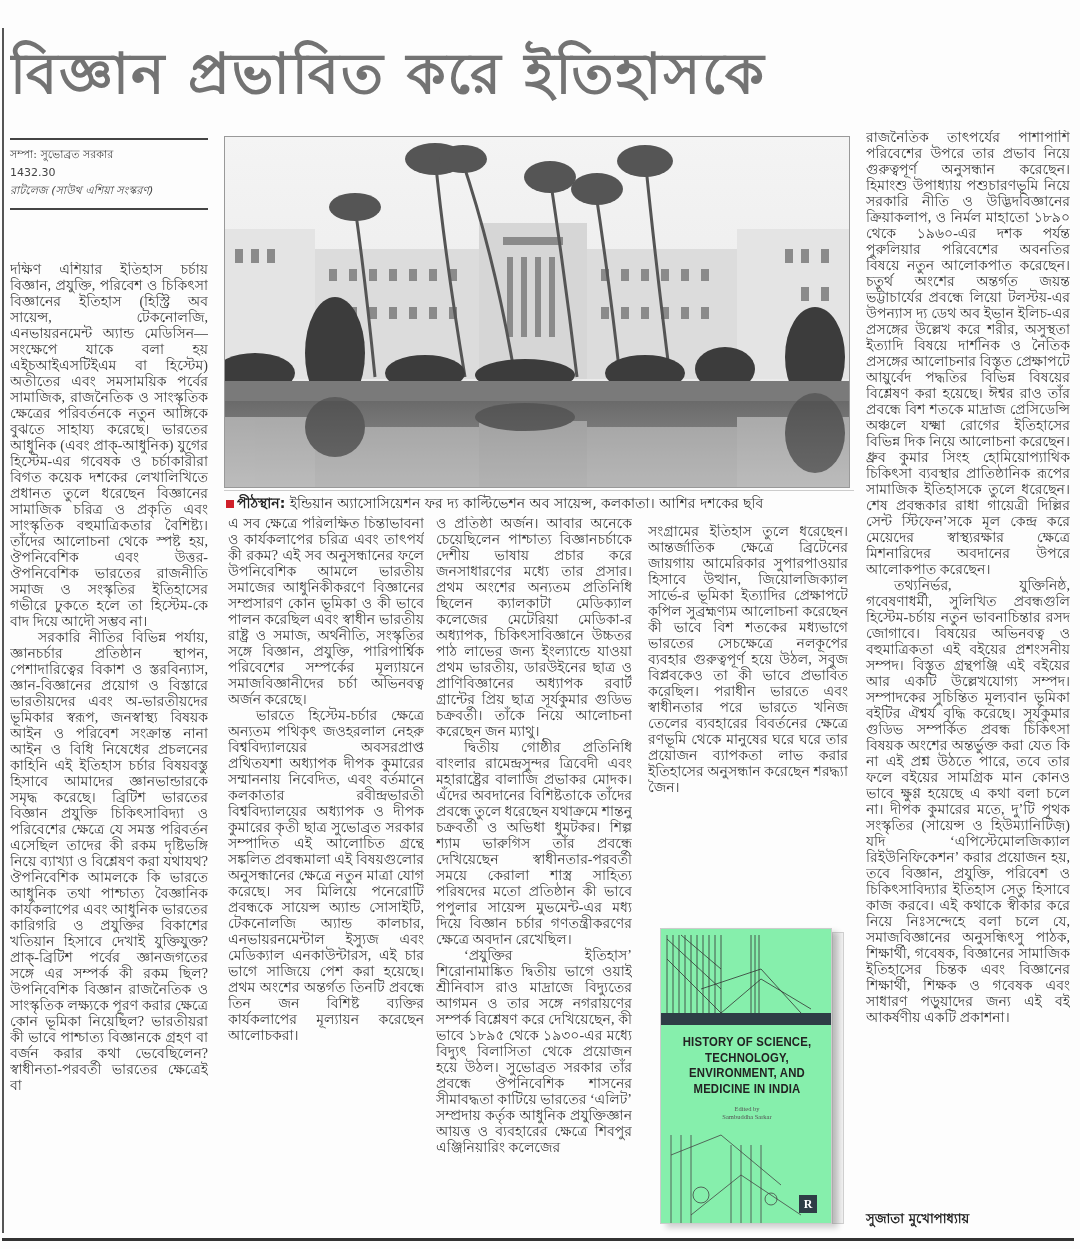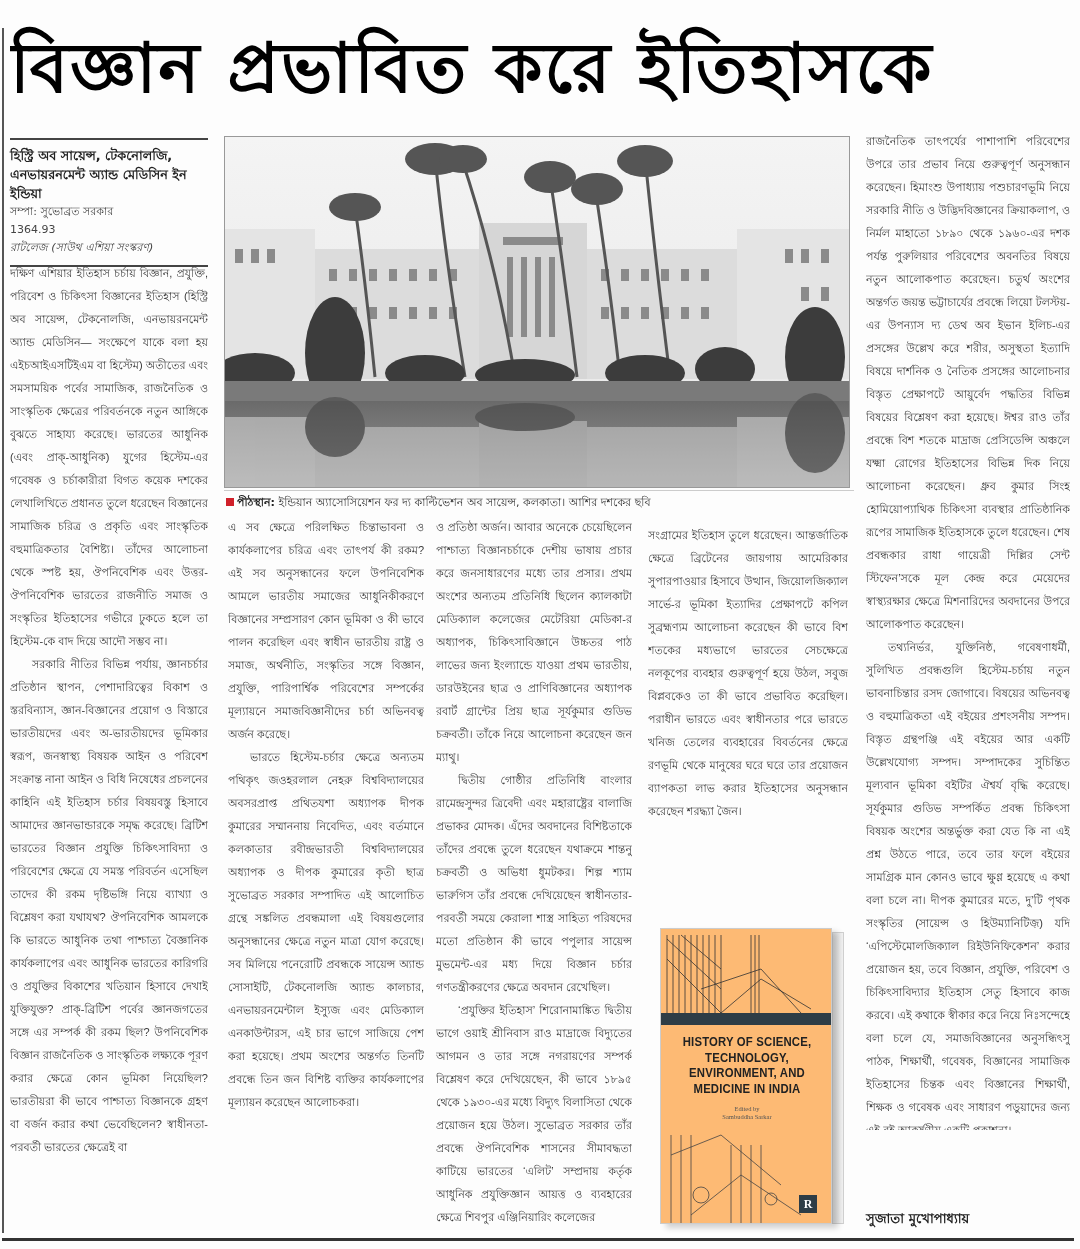--- a/index.html
+++ b/index.html
@@ -5,75 +5,74 @@
   * { box-sizing: border-box; margin: 0; padding: 0; }
   html, body { width: 1080px; height: 1249px; background: #ffffff; overflow: hidden; }
   body { position: relative; font-family: "DejaVu Serif", serif; color: #2a2a2a; }
 
   .page { position: absolute; left: 0; top: 0; width: 1080px; height: 1249px; background: #fdfdfd; }
 
   .left-rule { position: absolute; left: 2px; top: 28px; width: 2px; height: 1205px; background: #555; }
   .bottom-rule { position: absolute; left: 2px; right: 6px; top: 1238px; height: 3px; background: #333; }
 
   .headline {
-    position: absolute; left: 10px; top: 14px; width: 1060px; height: 108px;
-    font-family: "DejaVu Sans", sans-serif; font-size: 69px; line-height: 108px;
-    color: #000000; letter-spacing: 2px; white-space: nowrap; overflow: hidden;
+    position: absolute; left: 10px; top: 20px; width: 1060px; height: 108px;
+    font-family: "DejaVu Sans", sans-serif; font-size: 56px; line-height: 108px;
+    color: #737373; letter-spacing: 2px; white-space: nowrap; overflow: hidden;
   }
 
-  .col { position: absolute; font-family: Liberation Sans, sans-serif; font-size: 11px; line-height: 23px; color: #3a3a3a; text-align: justify; }
+  .col { position: absolute; font-family: Liberation Serif, serif; font-size: 14px; line-height: 16px; color: #3a3a3a; text-align: justify; }
   .col p { margin: 0 0 0 0; text-indent: 0; }
   .col p.indent { text-indent: 2em; }
 
   .col-1 { left: 10px; top: 262px; width: 198px; height: 970px; overflow: hidden; }
   .col-2 { left: 228px; top: 516px; width: 196px; height: 715px; overflow: hidden; }
   .col-3 { left: 436px; top: 516px; width: 196px; height: 715px; overflow: hidden; }
   .col-4 { left: 648px; top: 516px; width: 200px; height: 330px; overflow: hidden; margin-top: 8px; }
   .col-4b { left: 648px; top: 836px; width: 200px; height: 82px; overflow: hidden; }
   .col-5 { left: 866px; top: 130px; width: 204px; height: 1000px; overflow: hidden; }
 
   .book-info { position: absolute; left: 10px; top: 138px; width: 198px; font-family: "DejaVu Sans", sans-serif; }
   .book-info .rule { height: 2px; background: #444; margin-bottom: 6px; }
   .book-info .title { font-size: 12.8px; line-height: 19px; font-weight: bold; color: #222; }
   .book-info .editor, .book-info .price, .book-info .publisher { font-size: 11px; line-height: 18px; color: #444; }
   .book-info .publisher { font-style: italic; }
   .book-info .rule-bottom { height: 2px; background: #444; margin-top: 8px; }
 
   .photo { position: absolute; left: 224px; top: 136px; width: 626px; height: 352px; overflow: hidden; border: 1px solid #999; background: #eee; }
   .photo svg { display: block; }
 
-  .caption { position: absolute; left: 226px; top: 495px; width: 630px; font-family: "DejaVu Sans", sans-serif; font-size: 11px; line-height: 16px; color: #333; white-space: nowrap; }
+  .caption { position: absolute; left: 226px; top: 495px; width: 630px; font-family: "DejaVu Sans", sans-serif; font-size: 14px; line-height: 16px; color: #333; white-space: nowrap; }
   .caption .marker { display: inline-block; width: 8px; height: 8px; background: #d0202a; margin-right: 3px; vertical-align: 0; }
   .caption .label { font-weight: bold; color: #222; }
   .caption-rule { position: absolute; left: 224px; top: 490px; width: 630px; height: 1px; background: #ccc; }
 
   .book-cover { position: absolute; left: 660px; top: 928px; width: 186px; height: 298px; }
-  .book-cover .front { position: absolute; left: 0; top: 0; width: 172px; height: 296px; background: #fdba74; border: 1px solid #ccc; box-shadow: 6px 4px 6px rgba(0,0,0,0.18); overflow: hidden; }
+  .book-cover .front { position: absolute; left: 0; top: 0; width: 172px; height: 296px; background: #86efac; border: 1px solid #ccc; box-shadow: 6px 4px 6px rgba(0,0,0,0.18); overflow: hidden; }
   .book-cover .spine { position: absolute; left: 172px; top: 4px; width: 12px; height: 292px; background: linear-gradient(90deg, #e2e2e2, #f2f2f2); border: 1px solid #d0d0d0; }
   .book-cover .band { position: absolute; left: 0; top: 84px; width: 172px; height: 12px; background: #2e3d46; }
   .book-cover .cover-title { position: absolute; left: 8px; top: 106px; width: 156px; text-align: center; font-family: "Liberation Sans", sans-serif; font-weight: bold; font-size: 12.6px; line-height: 15.5px; color: #222; letter-spacing: 0.2px; transform: scaleX(0.9); transform-origin: center; }
   .book-cover .edited { position: absolute; left: 0; top: 176px; width: 172px; text-align: center; font-family: "Liberation Serif", serif; font-size: 6.5px; line-height: 8px; color: #555; }
   .book-cover .pub-logo { position: absolute; right: 14px; bottom: 10px; width: 18px; height: 18px; background: #2e3d46; color: #fff; font-family: "Liberation Serif", serif; font-weight: bold; font-size: 12px; line-height: 18px; text-align: center; }
 
   .byline { position: absolute; left: 866px; top: 1210px; width: 200px; font-family: "DejaVu Sans", sans-serif; font-weight: bold; font-size: 13.2px; line-height: 18px; color: #222; }
 </style>
 </head>
 <body>
 
 <div class="page">
 
   <div class="left-rule"></div>
 
   <h1 class="headline">বিজ্ঞান প্রভাবিত করে ইতিহাসকে</h1>
 
   <div class="book-info">
     <div class="rule"></div>
-    <div class="title">হিস্ট্রি অব সায়েন্স, টেকনোলজি, এনভায়রনমেন্ট অ্যান্ড মেডিসিন ইন ইন্ডিয়া</div>
     <div class="editor">সম্পা: সুভোব্রত সরকার</div>
-    <div class="price">1364.93</div>
+    <div class="price">1432.30</div>
     <div class="publisher">রাটলেজ (সাউথ এশিয়া সংস্করণ)</div>
     <div class="rule-bottom"></div>
   </div>
 
   <div class="photo" aria-label="Indian Association for the Cultivation of Science building with palm trees reflected in a pond">
     <svg width="626" height="352" viewBox="0 0 626 352">
       <defs>
         <linearGradient id="sky" x1="0" y1="0" x2="0" y2="1">
           <stop offset="0" stop-color="#f4f4f4"></stop>
           <stop offset="1" stop-color="#e6e6e6"></stop>

